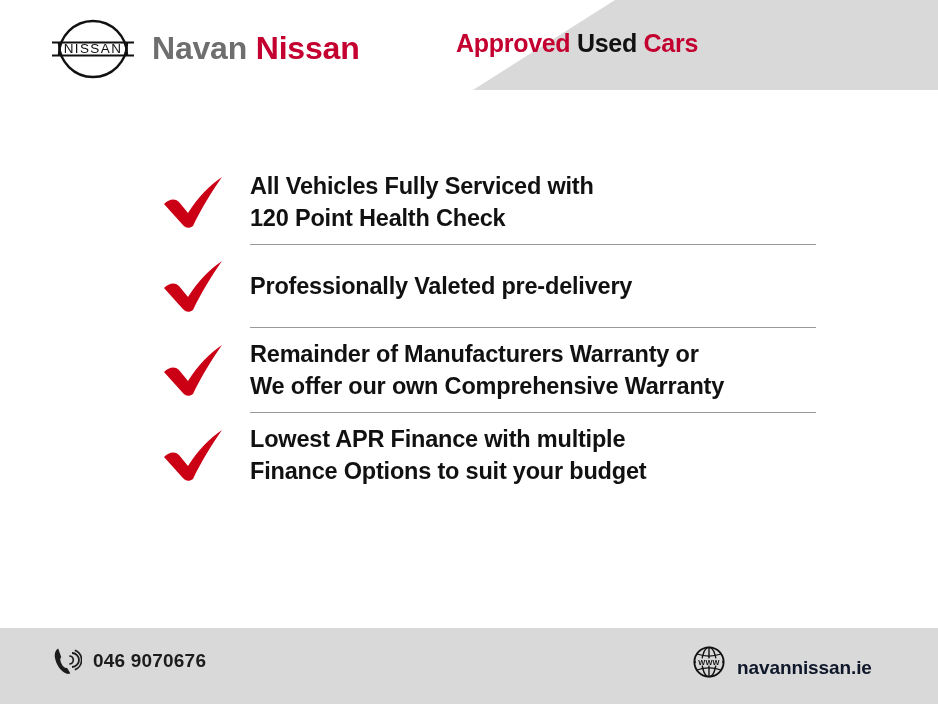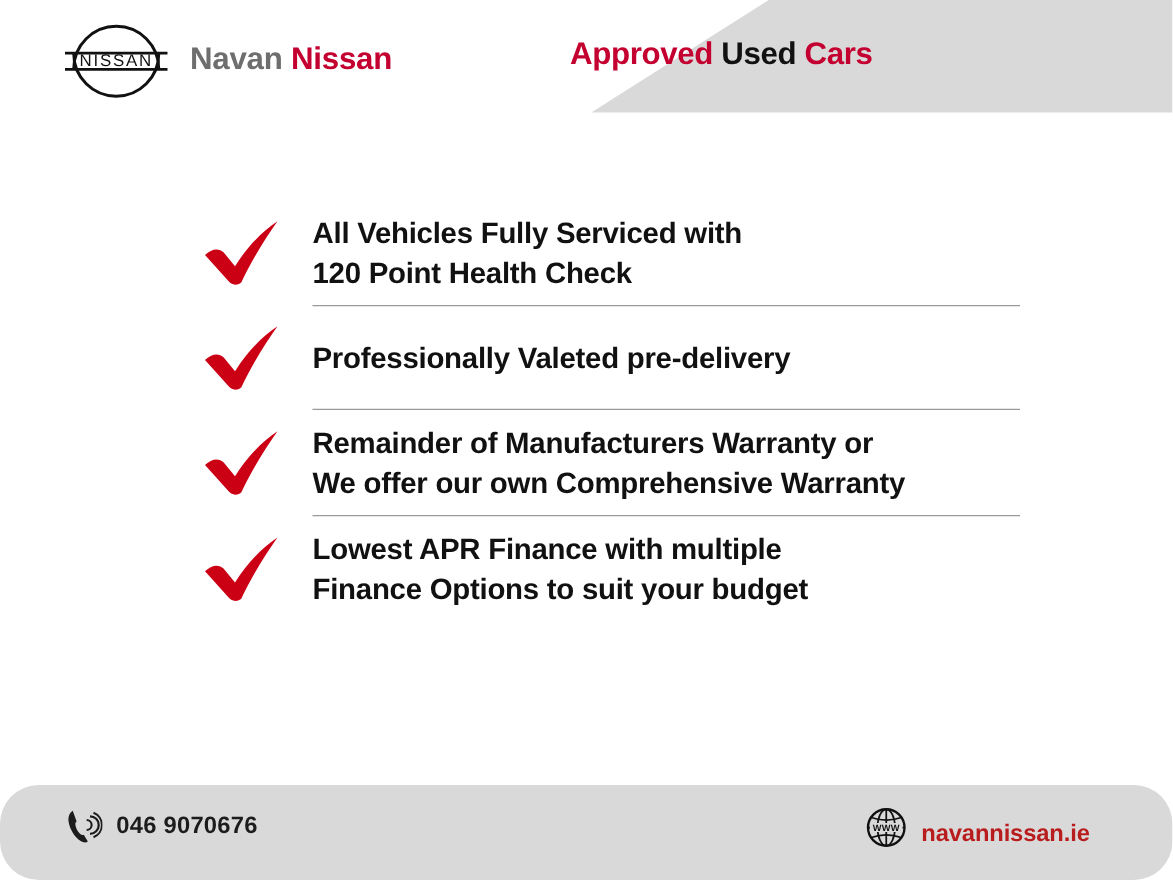--- a/index.html
+++ b/index.html
@@ -38,21 +38,21 @@
     display: flex;
     align-items: center;
     gap: 14px;
   }
   .nissan-mark {
     width: 90px;
     height: 76px;
     display: block;
   }
   .dealer-name {
-    font-size: 25px;
+    font-size: 32px;
     font-weight: bold;
     letter-spacing: -0.2px;
     white-space: nowrap;
     line-height: 1;
     padding-bottom: 3px;
   }
   .dealer-name .part-navan { color: #6e6e6e; }
   .dealer-name .part-nissan { color: #c3002f; }
 
   .approved-title {
@@ -105,21 +105,20 @@
   }
 
   
   .footer {
     position: absolute;
     left: 0;
     top: 628px;
     width: 938px;
     height: 76px;
     background: #d9d9d9;
-    border-radius: 31px;
   }
   .footer-phone {
     position: absolute;
     left: 52px;
     top: 17px;
     display: flex;
     align-items: center;
     gap: 11px;
   }
   .phone-icon { width: 30px; height: 32px; display: block; }
@@ -135,21 +134,21 @@
     left: 692px;
     top: 17px;
     display: flex;
     align-items: flex-end;
     gap: 11px;
   }
   .globe-icon { width: 34px; height: 34px; display: block; }
   .web-address {
     font-size: 19px;
     font-weight: bold;
-    color: #b91c1c;
+    color: #0f172a;
     letter-spacing: -0.1px;
     white-space: nowrap;
   }
 </style>
 </head>
 <body>
 
 <div class="header">
 
   <svg class="header-shape" viewBox="0 0 938 92" preserveAspectRatio="none">

